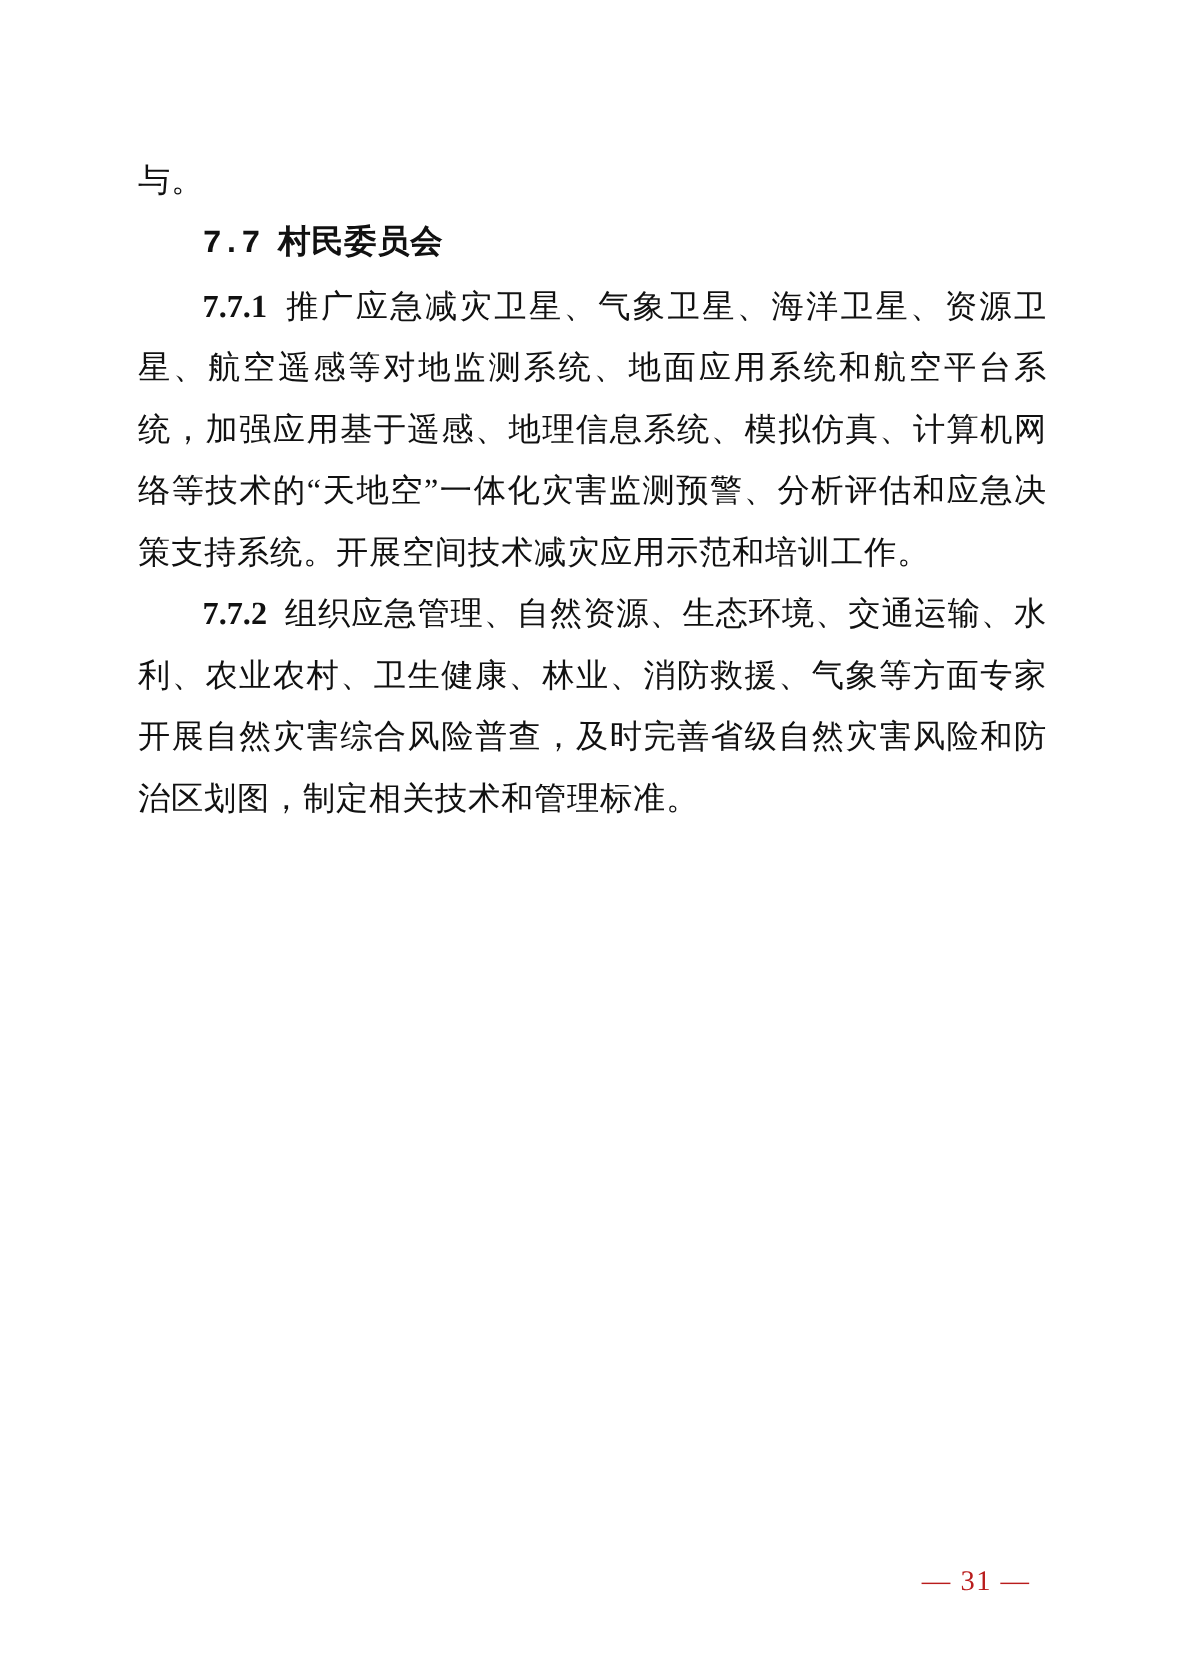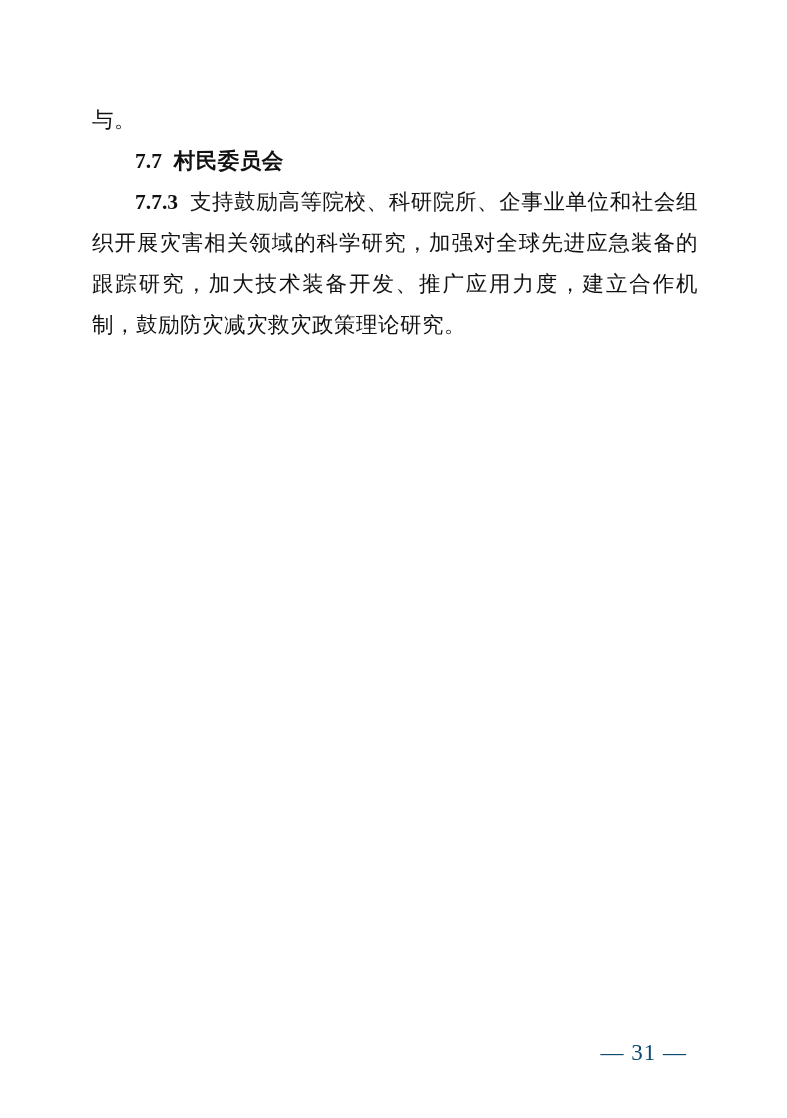--- a/index.html
+++ b/index.html
@@ -36,51 +36,55 @@
   .num {
     font-weight: bold;
     margin-right: 0.55em;
     letter-spacing: 0;
   }
   .heading {
     font-weight: bold;
   }
   .heading .num {
     margin-right: 0.55em;
+    font-family: Liberation Mono, monospace;
   }
   .page-footer {
     position: absolute;
     right: 100px;
     bottom: 52px;
-    font-size: 23px;
+    font-size: 19px;
     letter-spacing: 1px;
-    color: #0c4a6e;
+    color: #b91c1c;
   }
 </style>
 </head>
 <body>
 
 <div class="page">
   <div class="doc-body">
 
     <p class="para no-indent">
       <span>与。</span>
     </p>
 
 
 
 
     <p class="para heading">
       <span class="num">7.7</span><span>村民委员会</span>
     </p>
 
-
+    <p class="para">
+      <span class="num">7.7.1</span><span>推广应急减灾卫星、气象卫星、海洋卫星、资源卫星、航空遥感等对地监测系统、地面应用系统和航空平台系统，加强应用基于遥感、地理信息系统、模拟仿真、计算机网络等技术的“天地空”一体化灾害监测预警、分析评估和应急决策支持系统。开展空间技术减灾应用示范和培训工作。</span>
+    </p>
 
     <p class="para">
-      <span class="num">7.7.3</span><span>支持鼓励高等院校、科研院所、企事业单位和社会组织开展灾害相关领域的科学研究，加强对全球先进应急装备的跟踪研究，加大技术装备开发、推广应用力度，建立合作机制，鼓励防灾减灾救灾政策理论研究。</span>
+      <span class="num">7.7.2</span><span>组织应急管理、自然资源、生态环境、交通运输、水利、农业农村、卫生健康、林业、消防救援、气象等方面专家开展自然灾害综合风险普查，及时完善省级自然灾害风险和防治区划图，制定相关技术和管理标准。</span>
     </p>
+
 
   </div>
 
   <div class="page-footer">
     <span>— 31 —</span>
   </div>
 </div>
 
 </body></html>

